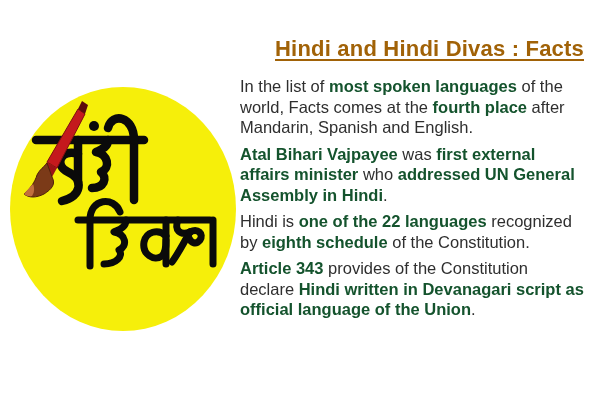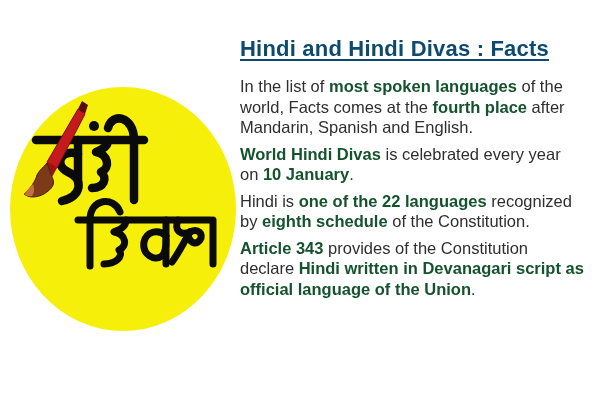--- a/index.html
+++ b/index.html
@@ -7,22 +7,22 @@
     position:relative;
     width:602px;height:413px;
     background:#ffffff;
     font-family:"Liberation Sans",sans-serif;
     overflow:hidden;
   }
   .logo-wrap{position:absolute;left:8px;top:84px;width:232px;height:252px;}
   .content{position:absolute;left:240px;top:36px;width:344px;}
   .title{
     margin:0 0 14px 0;
-    font-size:22px;font-weight:bold;color:#0c4a6e;
-    text-align:left;
+    font-size:22px;font-weight:bold;color:#a16207;
+    text-align:right;
     text-decoration:underline;
     text-decoration-thickness:2px;
     text-underline-offset:3px;
     letter-spacing:.2px;
     white-space:nowrap;
   }
   .facts p.fact{
     margin:0 0 6px 0;
     font-size:16.5px;line-height:20.5px;
     color:#2f2f2f;
@@ -86,19 +86,19 @@
 
         <path d="M24 112 C20 113 17 111 16 110 C19 106 22 103 25 100 C27 105 26 109 24 112 Z" fill="#c2703d"></path>
       </g>
     </svg>
   </div>
 
   <div class="content">
     <h1 class="title">Hindi and Hindi Divas : Facts</h1>
     <div class="facts">
         <p class="fact"><span>In the list of </span><b>most spoken languages</b><span> of the</span><br><span>world, Facts comes at the </span><b>fourth place</b><span> after</span><br><span>Mandarin, Spanish and English.</span></p>
-        <p class="fact"><b>World Hindi Divas</b><span> is celebrated every year</span><br><span>on </span><b>10 January</b><span>.</span></p>
+        <p class="fact"><b>Atal Bihari Vajpayee</b><span> was </span><b>first external</b><br><b>affairs minister</b><span> who </span><b>addressed UN General</b><br><b>Assembly in Hindi</b><span>.</span></p>
         <p class="fact"><span>Hindi is </span><b>one of the 22 languages</b><span> recognized</span><br><span>by </span><b>eighth schedule</b><span> of the Constitution.</span></p>
         <p class="fact"><b>Article 343</b><span> provides of the Constitution</span><br><span>declare </span><b>Hindi written in Devanagari script as</b><br><b>official language of the Union</b><span>.</span></p>
       </div>
   </div>
 
 </div>
 
 </body></html>

